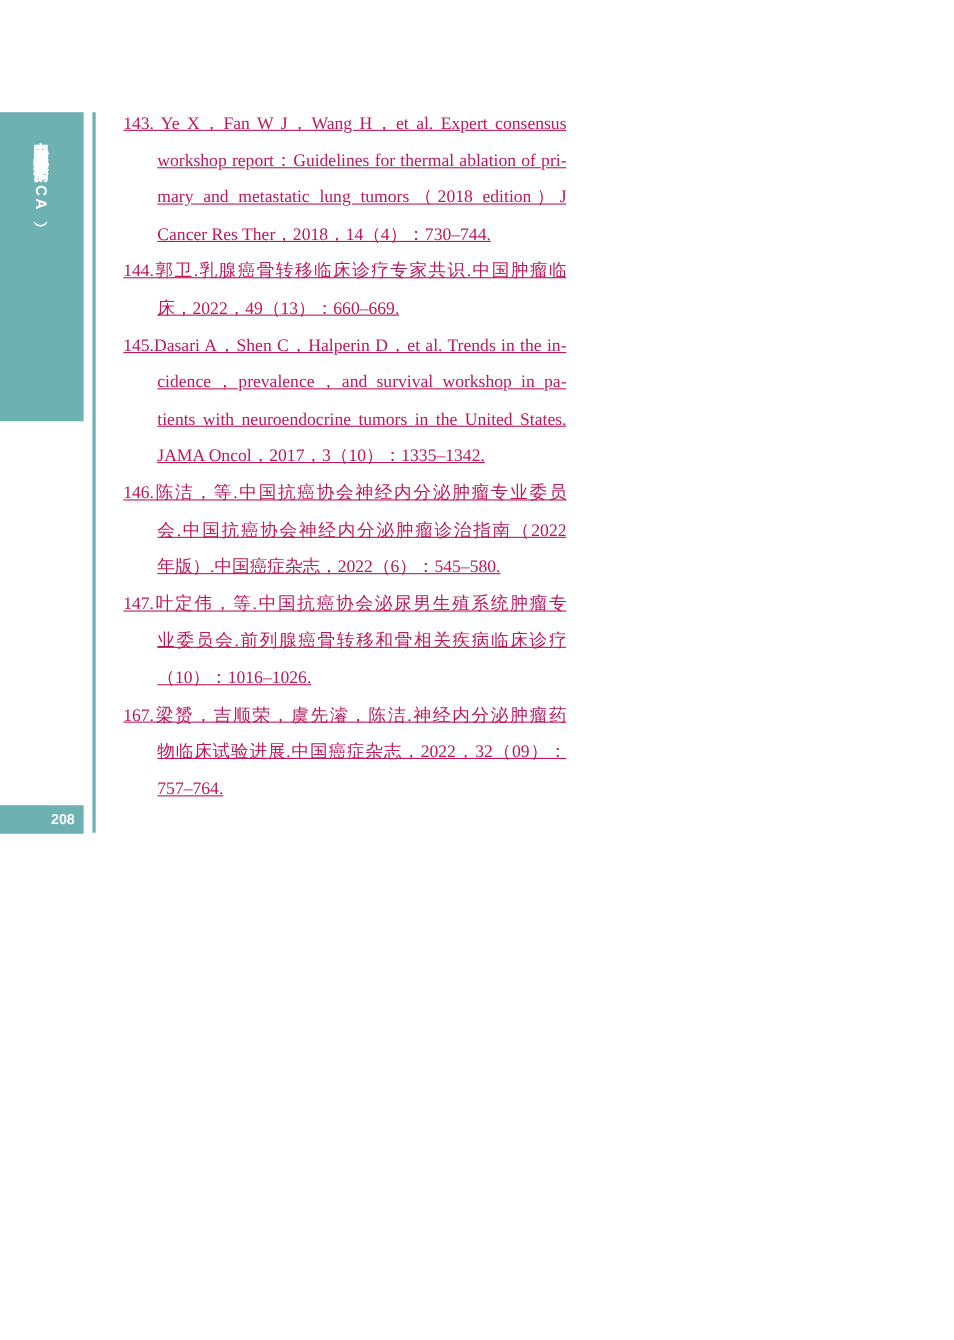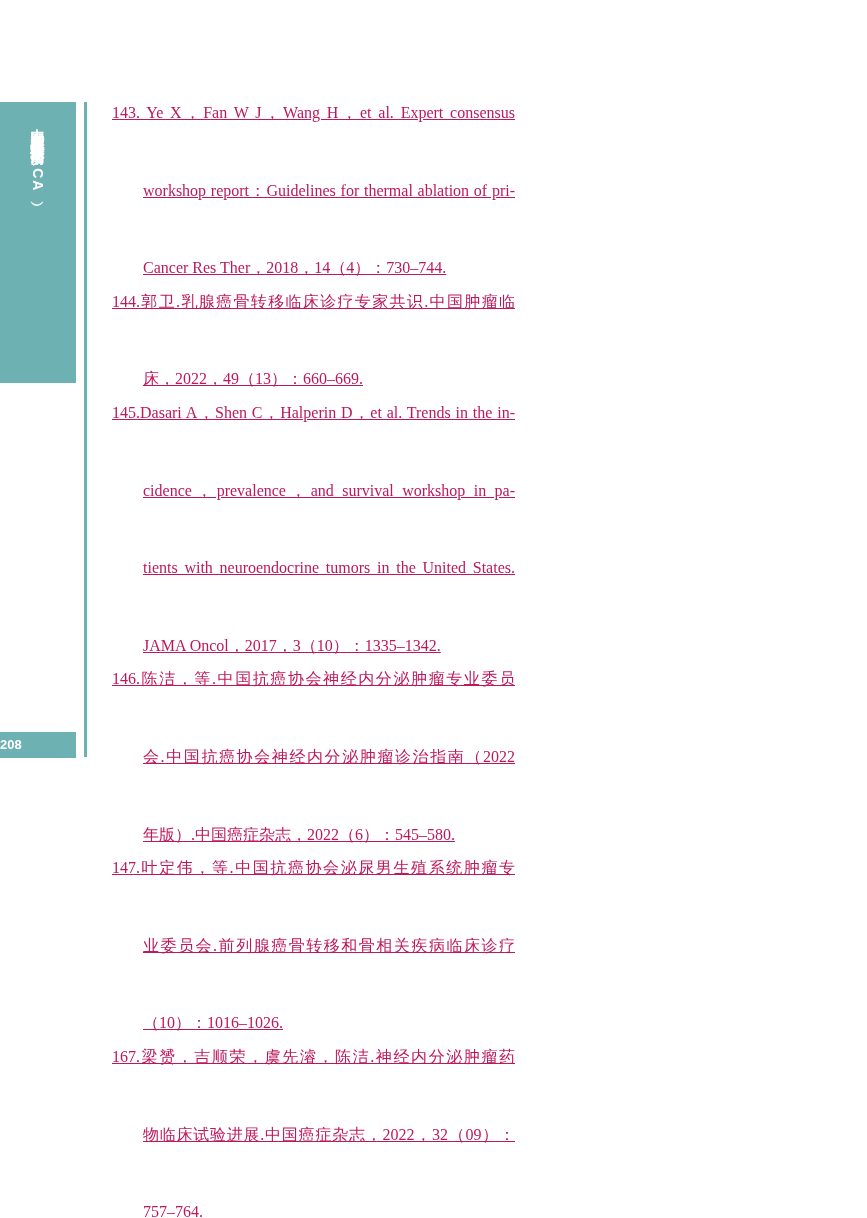--- a/index.html
+++ b/index.html
@@ -27,52 +27,53 @@
   .side-rule{
     position:absolute;left:84px;top:102px;width:3px;height:655px;
     background:#6db1b3;
   }
   
   .page-badge{
     position:absolute;left:0;top:732px;width:76px;height:26px;
     background:#6db1b3;color:#ffffff;
     font-family:"Liberation Sans","DejaVu Sans",sans-serif;
     font-weight:bold;font-size:13px;line-height:26px;
-    text-align:left;box-sizing:border-box;padding-right:8px;
+    text-align:right;box-sizing:border-box;padding-right:8px;
   }
   
   .refs{
     position:absolute;left:112px;top:96px;width:403px;
     color:#be185d;font-size:16px;text-decoration:underline;
   }
   .line{
     line-height:33.6px;height:33.6px;overflow:hidden;
     text-align:justify;text-align-last:justify;
   }
   .line.last{text-align:right;text-align-last:left;}
-  .line.cont{padding-left:31px;margin-top:44px;}
+  .line.cont{padding-left:31px;}
 </style>
 </head>
 <body>
 
 <div class="page">
 
   <div class="side-block">
     <span class="side-title">中国肿瘤整合诊治技术指南（CACA）</span>
   </div>
 
   <div class="side-rule"></div>
 
   <div class="page-badge">208</div>
 
   <div class="refs">
 
     <div class="ref">
       <div class="line">143. Ye X，Fan W J，Wang H，et al. Expert consensus</div>
       <div class="line cont">workshop report：Guidelines for thermal ablation of pri-</div>
+      <div class="line cont">mary and metastatic lung tumors（2018 edition）J</div>
       <div class="line cont last">Cancer Res Ther，2018，14（4）：730–744.</div>
     </div>
 
     <div class="ref">
       <div class="line">144.郭卫.乳腺癌骨转移临床诊疗专家共识.中国肿瘤临</div>
       <div class="line cont last">床，2022，49（13）：660–669.</div>
     </div>
 
     <div class="ref">
       <div class="line">145.Dasari A，Shen C，Halperin D，et al. Trends in the in-</div>

